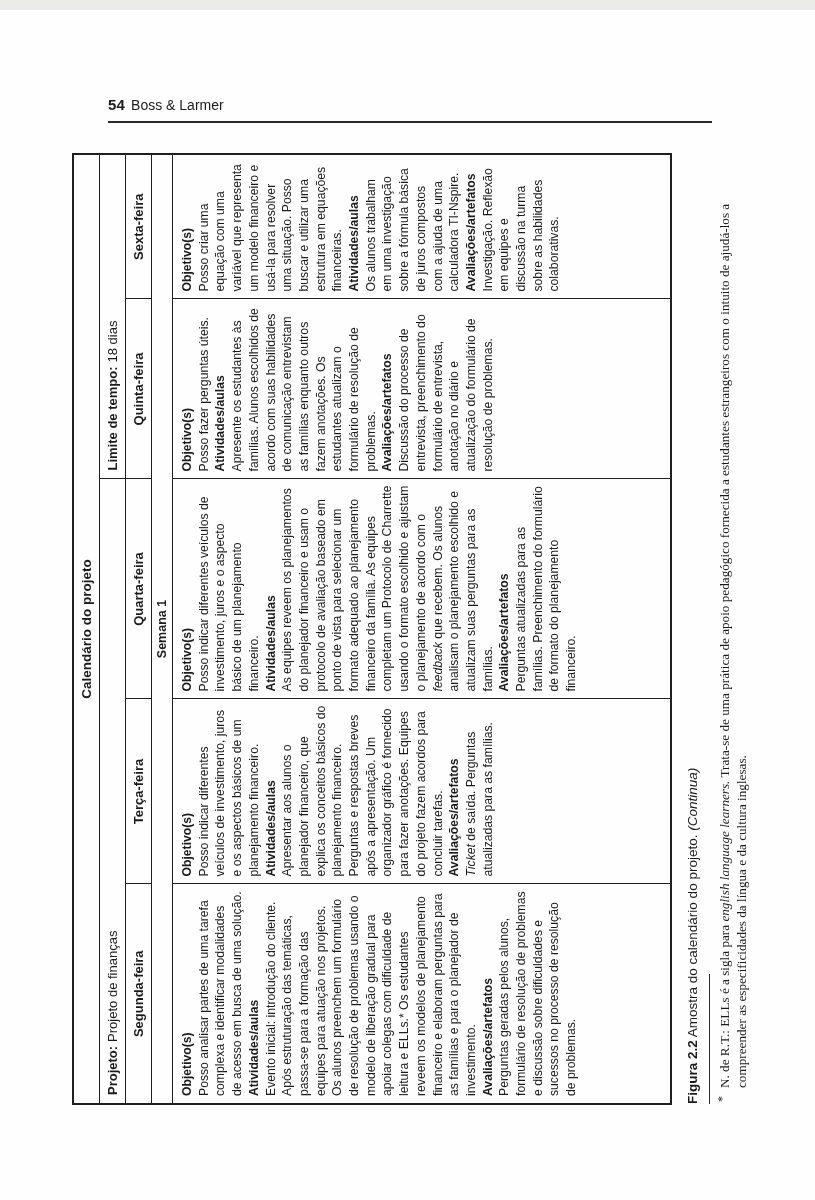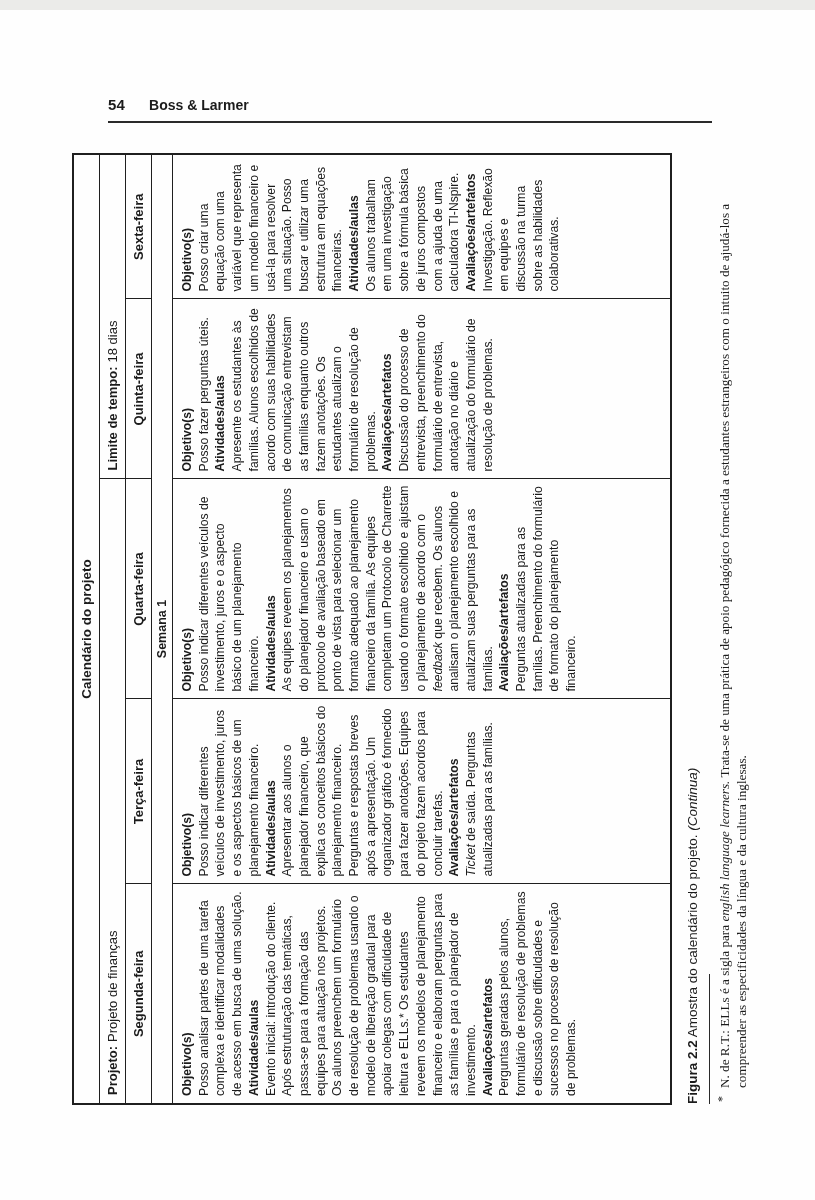--- a/index.html
+++ b/index.html
@@ -7,21 +7,21 @@
     width:815px;height:1200px;position:relative;overflow:hidden;
     background:#fefefe;color:#1b1b1b;
     font-family:"Liberation Sans",sans-serif;
     -webkit-font-smoothing:antialiased;
   }
   .scan-edge{position:absolute;top:0;left:0;width:815px;height:10px;background:#ebebe9;}
 
   
   .page-header{position:absolute;left:108px;top:96px;width:604px;}
   .pagenum{font-weight:bold;font-size:15px;letter-spacing:.2px;}
-  .running-head{font-size:14px;margin-left:24px;font-weight:bold;}
+  .running-head{font-size:14px;margin-left:6px;}
   .header-rule{margin-top:7px;border-top:2px solid #2a2a2a;}
 
   
   .fig-wrapper{position:absolute;left:72px;top:155px;width:686px;height:950px;}
   .landscape{
     position:absolute;left:0;top:0;width:950px;height:686px;
     transform-origin:top left;
     transform:translateY(950px) rotate(-90deg);
   }
 

